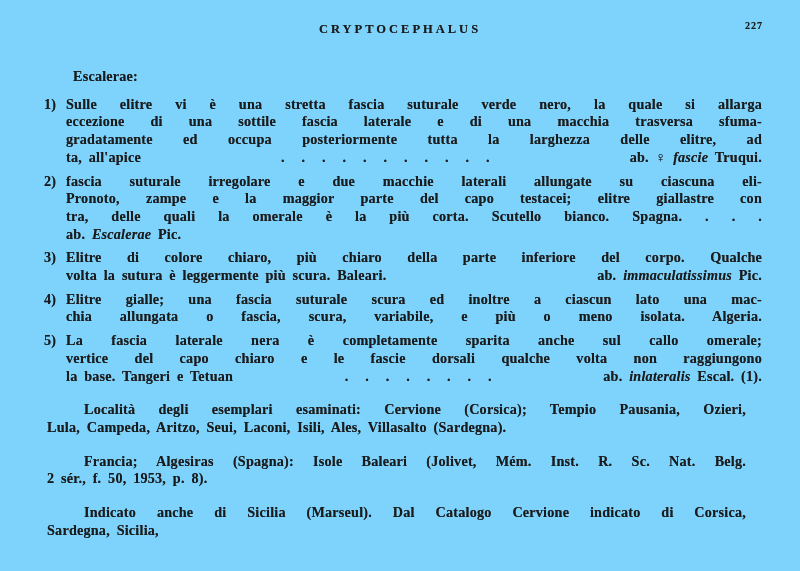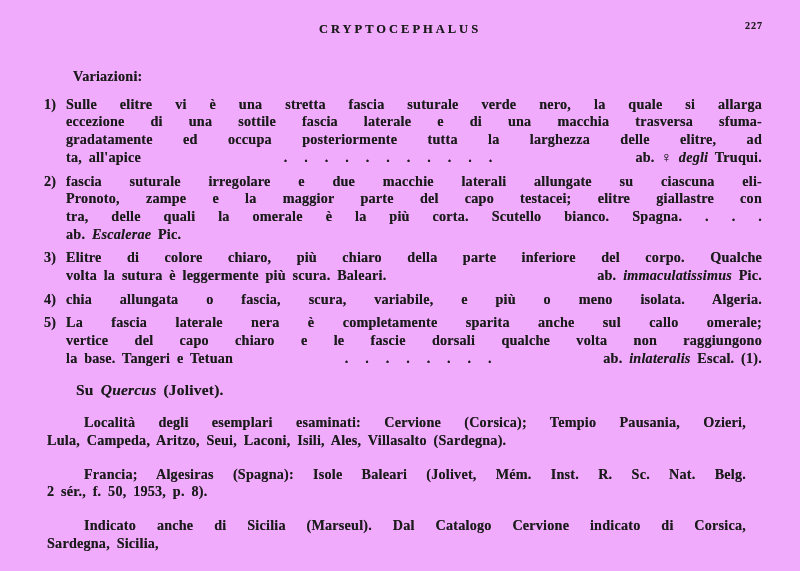--- a/index.html
+++ b/index.html
@@ -1,19 +1,19 @@
 <!DOCTYPE html>
 <html><head>
 <meta charset="utf-8">
 <style>
   html,body { margin:0; padding:0; }
   .page {
     position:relative;
     width:800px; height:571px;
-    background:#f0abfc;
+    background:#7dd3fc;
     color:#1b1b1b;
     font-family:"Liberation Serif", serif;
     font-weight:700;
     overflow:hidden;
     text-shadow:0 0 0.6px rgba(20,20,20,0.55);
   }
   
   .running-header { position:absolute; top:22px; left:0; width:100%; height:20px; }
   .running-head {
     position:absolute; left:0; right:0; text-align:center;
@@ -55,33 +55,33 @@
 
 <div class="page">
 
   <header class="running-header">
     <div class="running-head">CRYPTOCEPHALUS</div>
     <div class="page-number">227</div>
   </header>
 
   <div class="content">
 
-    <div class="section-heading">Variazioni:</div>
+    <div class="section-heading">Escalerae:</div>
 
     <div class="item">
       <span class="num">1)</span>
       <div class="jline">Sulle elitre vi è una stretta fascia suturale verde nero, la quale si allarga</div>
       <div class="jline">eccezione di una sottile fascia laterale e di una macchia trasversa sfuma-</div>
       <div class="jline">gradatamente ed occupa posteriormente tutta la larghezza delle elitre, ad</div>
       <div class="lastline">
         <span>ta, all'apice</span>
         <span class="leader">. . . . . . . . . . .</span>
         <span class="ab">
           <span>ab. ♀</span>
-          <span class="species">degli</span>
+          <span class="species">fascie</span>
           <span>Truqui.</span>
         </span>
       </div>
     </div>
 
     <div class="item">
       <span class="num">2)</span>
       <div class="jline">fascia suturale irregolare e due macchie laterali allungate su ciascuna eli-</div>
       <div class="jline">Pronoto, zampe e la maggior parte del capo testacei; elitre giallastre con</div>
       <div class="jline">tra, delle quali la omerale è la più corta. Scutello bianco. Spagna. . . .</div>
@@ -103,43 +103,39 @@
         <span class="ab">
           <span>ab.</span>
           <span class="species">immaculatissimus</span>
           <span>Pic.</span>
         </span>
       </div>
     </div>
 
     <div class="item">
       <span class="num">4)</span>
+      <div class="jline">Elitre gialle; una fascia suturale scura ed inoltre a ciascun lato una mac-</div>
       <div class="jline">chia allungata o fascia, scura, variabile, e più o meno isolata. Algeria.</div>
     </div>
 
     <div class="item">
       <span class="num">5)</span>
       <div class="jline">La fascia laterale nera è completamente sparita anche sul callo omerale;</div>
       <div class="jline">vertice del capo chiaro e le fascie dorsali qualche volta non raggiungono</div>
       <div class="lastline">
         <span>la base. Tangeri e Tetuan</span>
         <span class="leader">. . . . . . . .</span>
         <span class="ab">
           <span>ab.</span>
           <span class="species">inlateralis</span>
           <span>Escal. (1).</span>
         </span>
       </div>
     </div>
 
-    <div class="host">
-      <span>Su</span>
-      <span class="species">Quercus</span>
-      <span>(Jolivet).</span>
-    </div>
 
     <div class="para">
       <div class="jline indent">Località degli esemplari esaminati: Cervione (Corsica); Tempio Pausania, Ozieri,</div>
       <div class="plain">Lula, Campeda, Aritzo, Seui, Laconi, Isili, Ales, Villasalto (Sardegna).</div>
     </div>
 
     <div class="para">
       <div class="jline indent">Francia; Algesiras (Spagna): Isole Baleari (Jolivet, Mém. Inst. R. Sc. Nat. Belg.</div>
       <div class="plain">2 sér., f. 50, 1953, p. 8).</div>
     </div>

